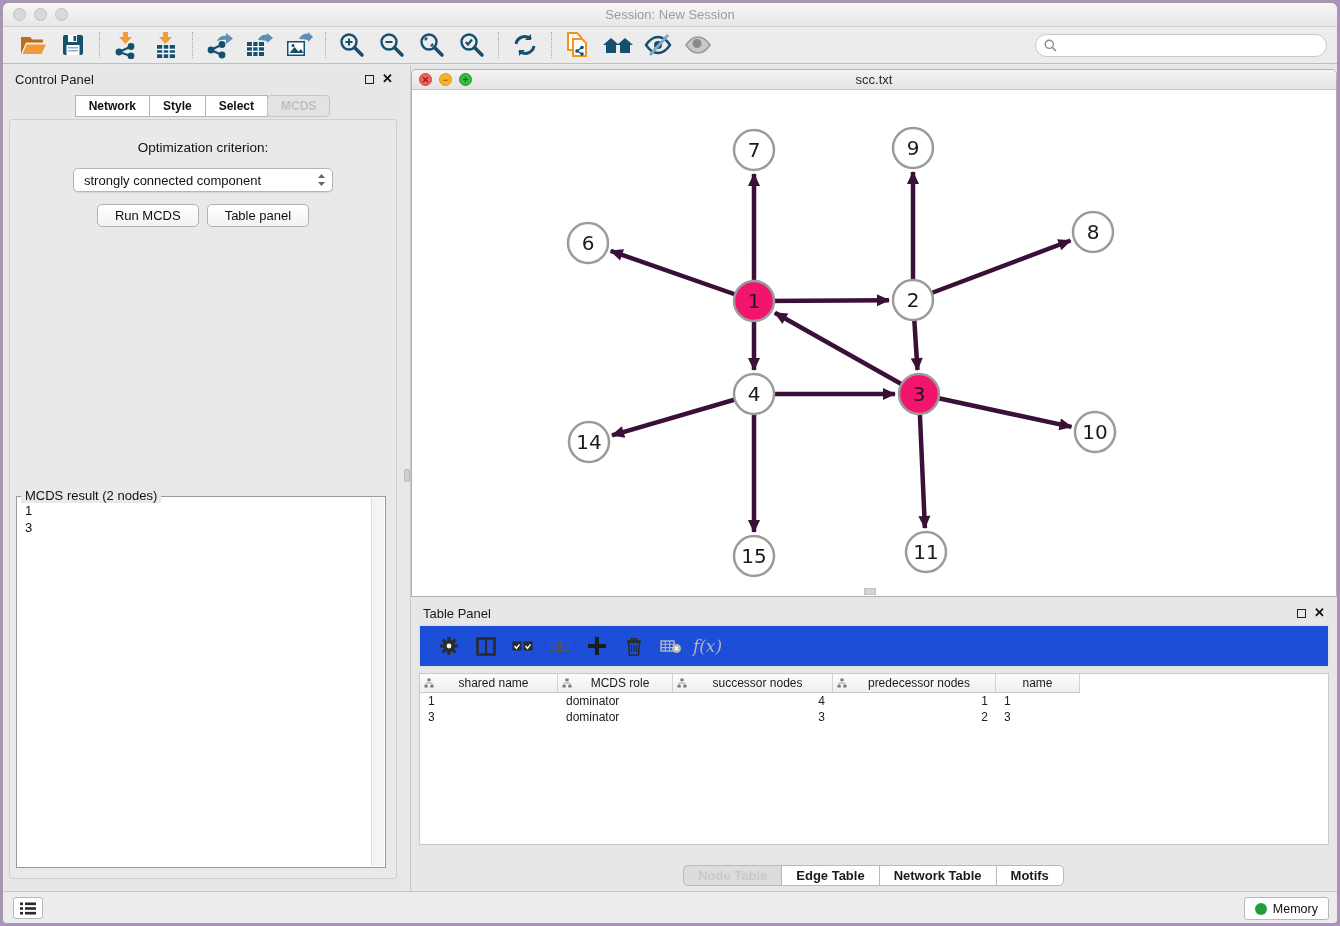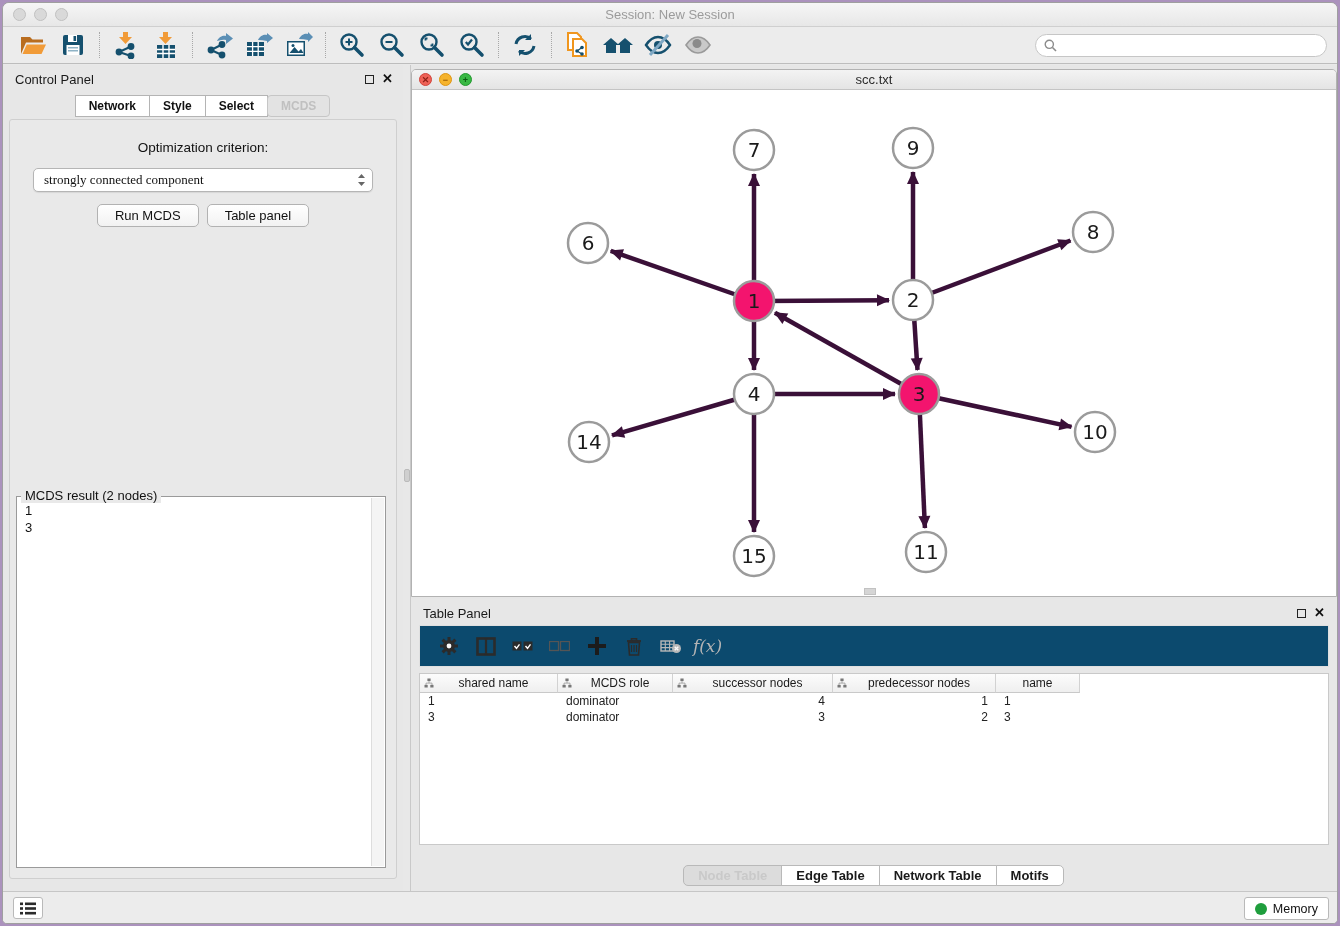--- a/index.html
+++ b/index.html
@@ -32,22 +32,22 @@
   .pane-btns { margin-left:auto; display:flex; gap:8px; align-items:center; }
   .float-btn { width:9px; height:9px; border:1.6px solid #222; display:inline-block; }
   .close-btn { font-size:13px; font-weight:bold; color:#111; line-height:10px; }
   .cp-tabs { display:flex; justify-content:center; margin-top:6px; }
   .cp-tab { border:1px solid #b4b4b4; background:#fff; color:#111; font-size:12px; font-weight:600;
             padding:3px 13px; margin-left:-1px; }
   .cp-tab.active { background:#e3e3e3; color:#c0c0c0; border-color:#c6c6c6; border-radius:4px; position:relative; z-index:2; }
   .cp-body { position:absolute; top:54px; left:6px; right:6px; bottom:12px; background:#e9e9e9;
              border:1px solid #cfcfcf; border-radius:3px; }
   .opt-label { text-align:center; margin-top:20px; font-size:13.5px; color:#111; }
-  .combo { margin:13px auto 0; width:340px; height:24px; background:#fff; border:1px solid #b5b5b5; border-radius:5px;
-           display:flex; align-items:center; padding:0 6px 0 10px; box-shadow:0 1px 1px rgba(0,0,0,.08);font-family:Liberation Serif, serif; }
+  .combo { margin:13px auto 0; width:260px; height:24px; background:#fff; border:1px solid #b5b5b5; border-radius:5px;
+           display:flex; align-items:center; padding:0 6px 0 10px; box-shadow:0 1px 1px rgba(0,0,0,.08); }
   .combo .combo-text { flex:1; font-size:13px; color:#111; }
   .btn-row { display:flex; justify-content:center; gap:8px; margin-top:12px; }
   .push-btn { height:23px; background:linear-gradient(#fff,#f2f2f2); border:1px solid #b2b2b2; border-radius:5px;
               font-size:13px; color:#111; padding:0 17px; font-family:"Liberation Sans",sans-serif; }
   .result-box { position:absolute; left:6px; right:10px; top:376px; bottom:10px; border:1px solid #9a9a9a; background:#fff; }
   .result-legend { position:absolute; top:-9px; left:4px; background:#e9e9e9; padding:0 4px; font-size:13px; color:#111; }
   .result-lines { position:absolute; inset:1px 15px 1px 1px; padding:4px 0 0 7px; font-size:13px; color:#111; line-height:17px; }
   .result-scroll { position:absolute; top:1px; bottom:1px; right:1px; width:13px; background:#f4f4f4; border-left:1px solid #ddd; }
 
   
@@ -65,21 +65,21 @@
   .light.green { background:#39b844; border:1px solid #23982f; color:#0d5c14; }
   .net-titlebar .title { text-align:center; line-height:19px; font-size:13px; color:#2b2b2b; }
   .canvas { position:relative; width:100%; height:506px; background:#fff; }
   .canvas svg text { font-family:"DejaVu Sans",sans-serif; font-size:20px; fill:#1a1a1a; }
   .canvas-handle { position:absolute; bottom:1px; left:452px; width:12px; height:7px; background:#d5d5d5; border:1px solid #c2c2c2; }
 
   
   .table-panel { position:absolute; top:534px; left:0; right:0; bottom:0; background:#e7e7e7; }
   .tp-header { height:24px; display:flex; align-items:center; padding:4px 12px 0 12px; }
   .tp-header .pane-title { font-size:13px; color:#1a1a1a; }
-  .tp-toolbar { margin:2px 8px 0; height:42px; background:#0c4a6e; border:1px solid #e0e0e0; display:flex; align-items:center; padding:0 10px; }
+  .tp-toolbar { margin:2px 8px 0; height:42px; background:#1d4ed8; border:1px solid #e0e0e0; display:flex; align-items:center; padding:0 10px; }
   .tp-tbtn { width:37px; height:32px; display:flex; align-items:center; justify-content:center; }
   .fx-label { font-family:"DejaVu Serif",serif; font-style:italic; font-size:17px; color:#b5b5b5; }
   .table-wrap { margin:6px 8px 0; height:172px; background:#fff; border:1px solid #c9c9c9; overflow:hidden; }
   .thead { display:flex; height:19px; }
   .th { background:linear-gradient(#fcfcfc,#efefef); border-right:1px solid #d2d2d2; border-bottom:1px solid #c9c9c9;
         display:flex; align-items:center; font-size:12px; color:#1a1a1a; padding:0 4px; }
   .th .th-label { flex:1; text-align:center; }
   .th.filler { background:#fff; border-right:none; border-bottom:none; }
   .tr { display:flex; height:16px; }
   .td { font-size:12px; color:#222; padding:0 8px; line-height:16px; white-space:nowrap; overflow:hidden; }

